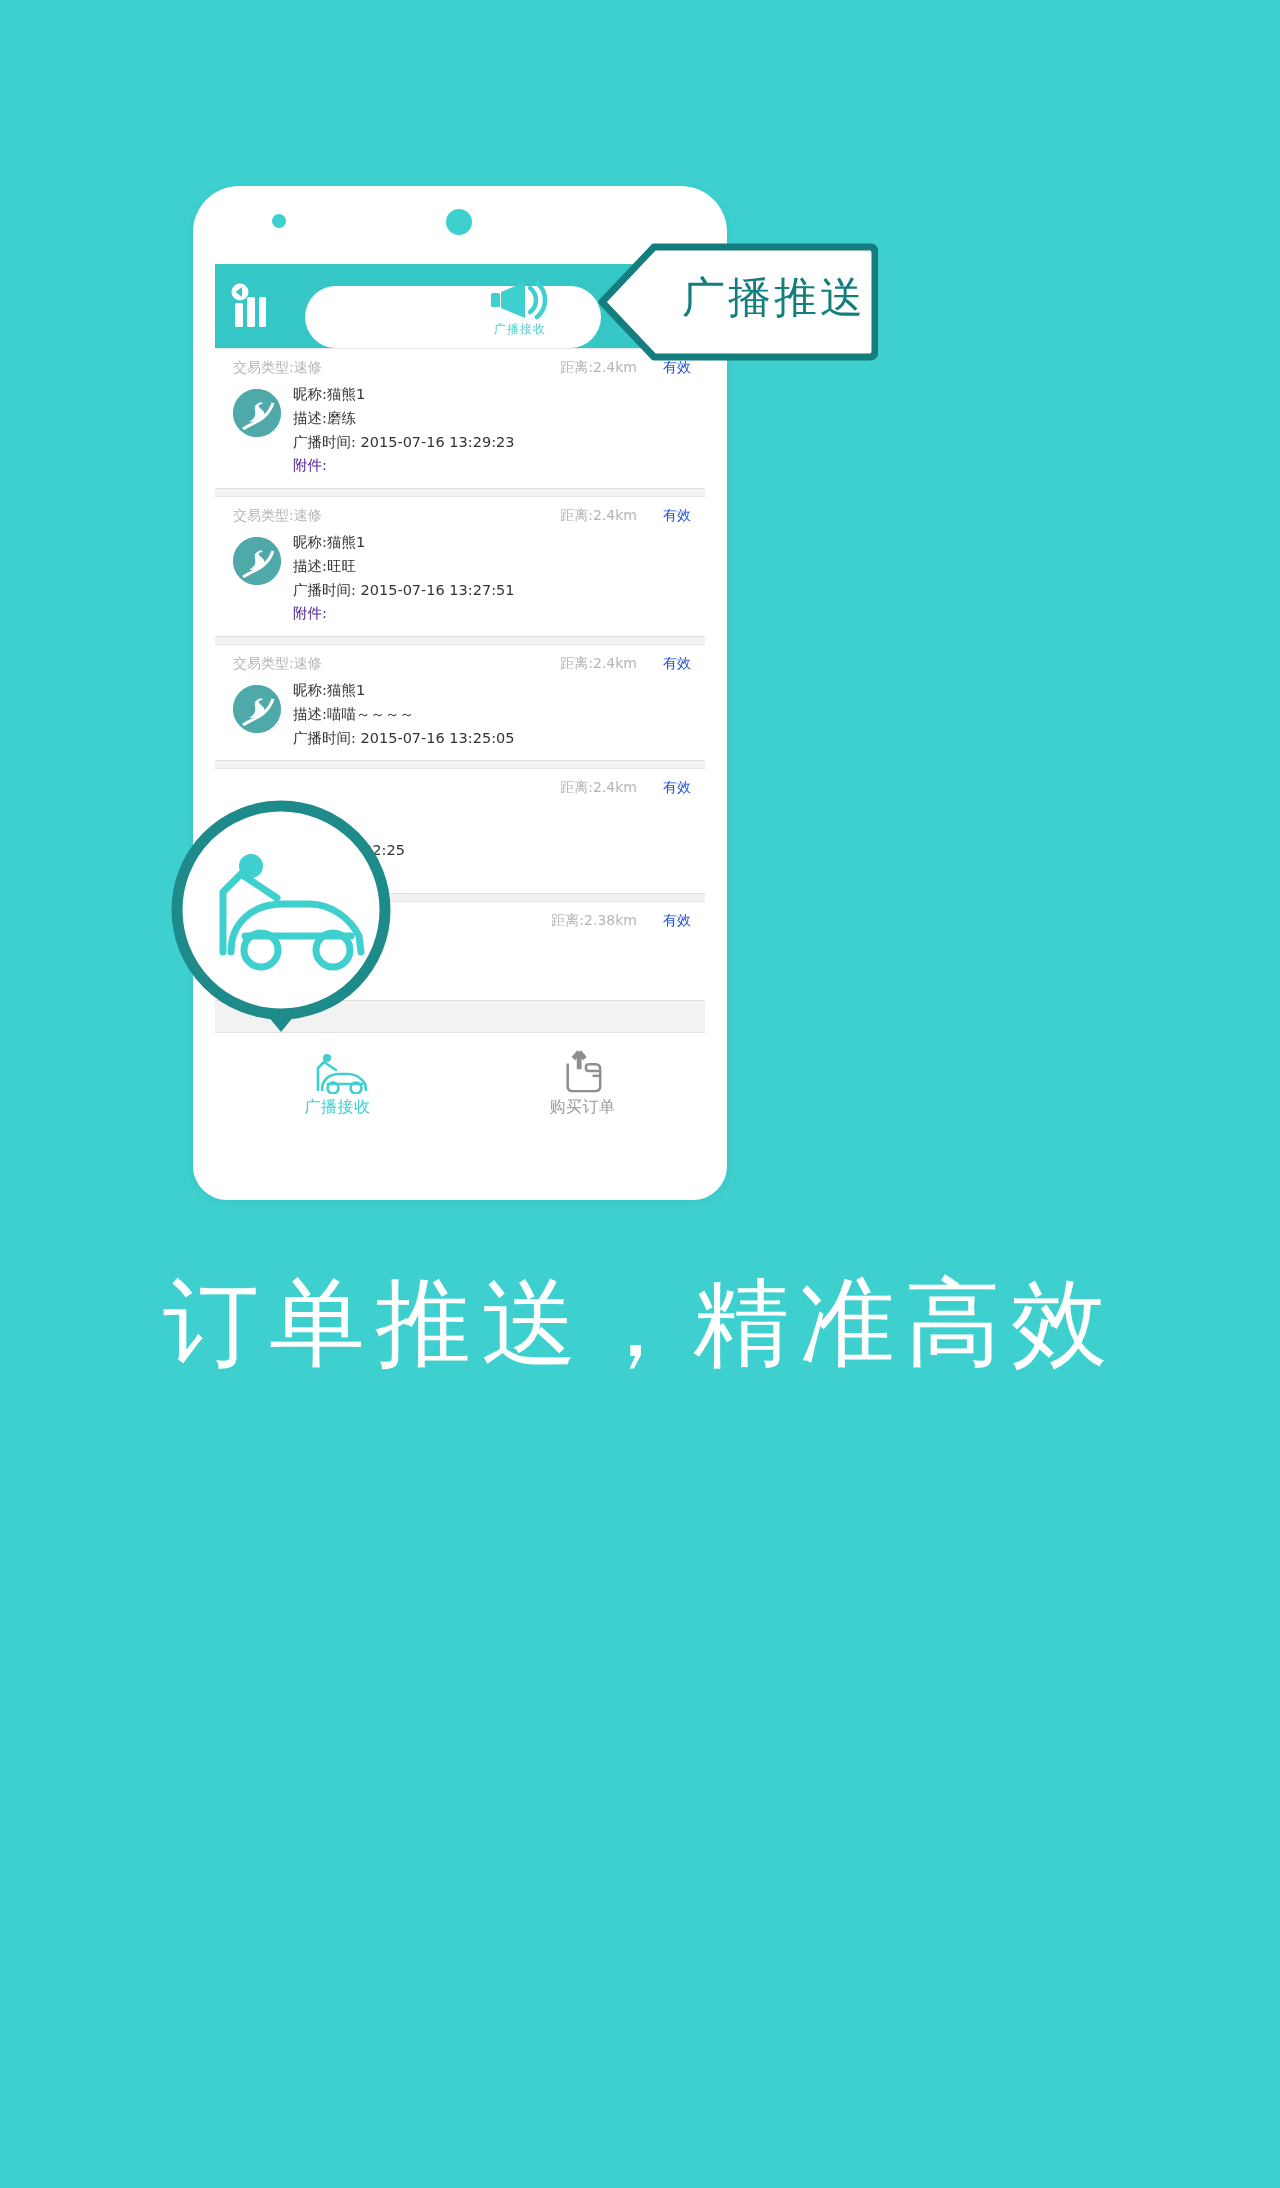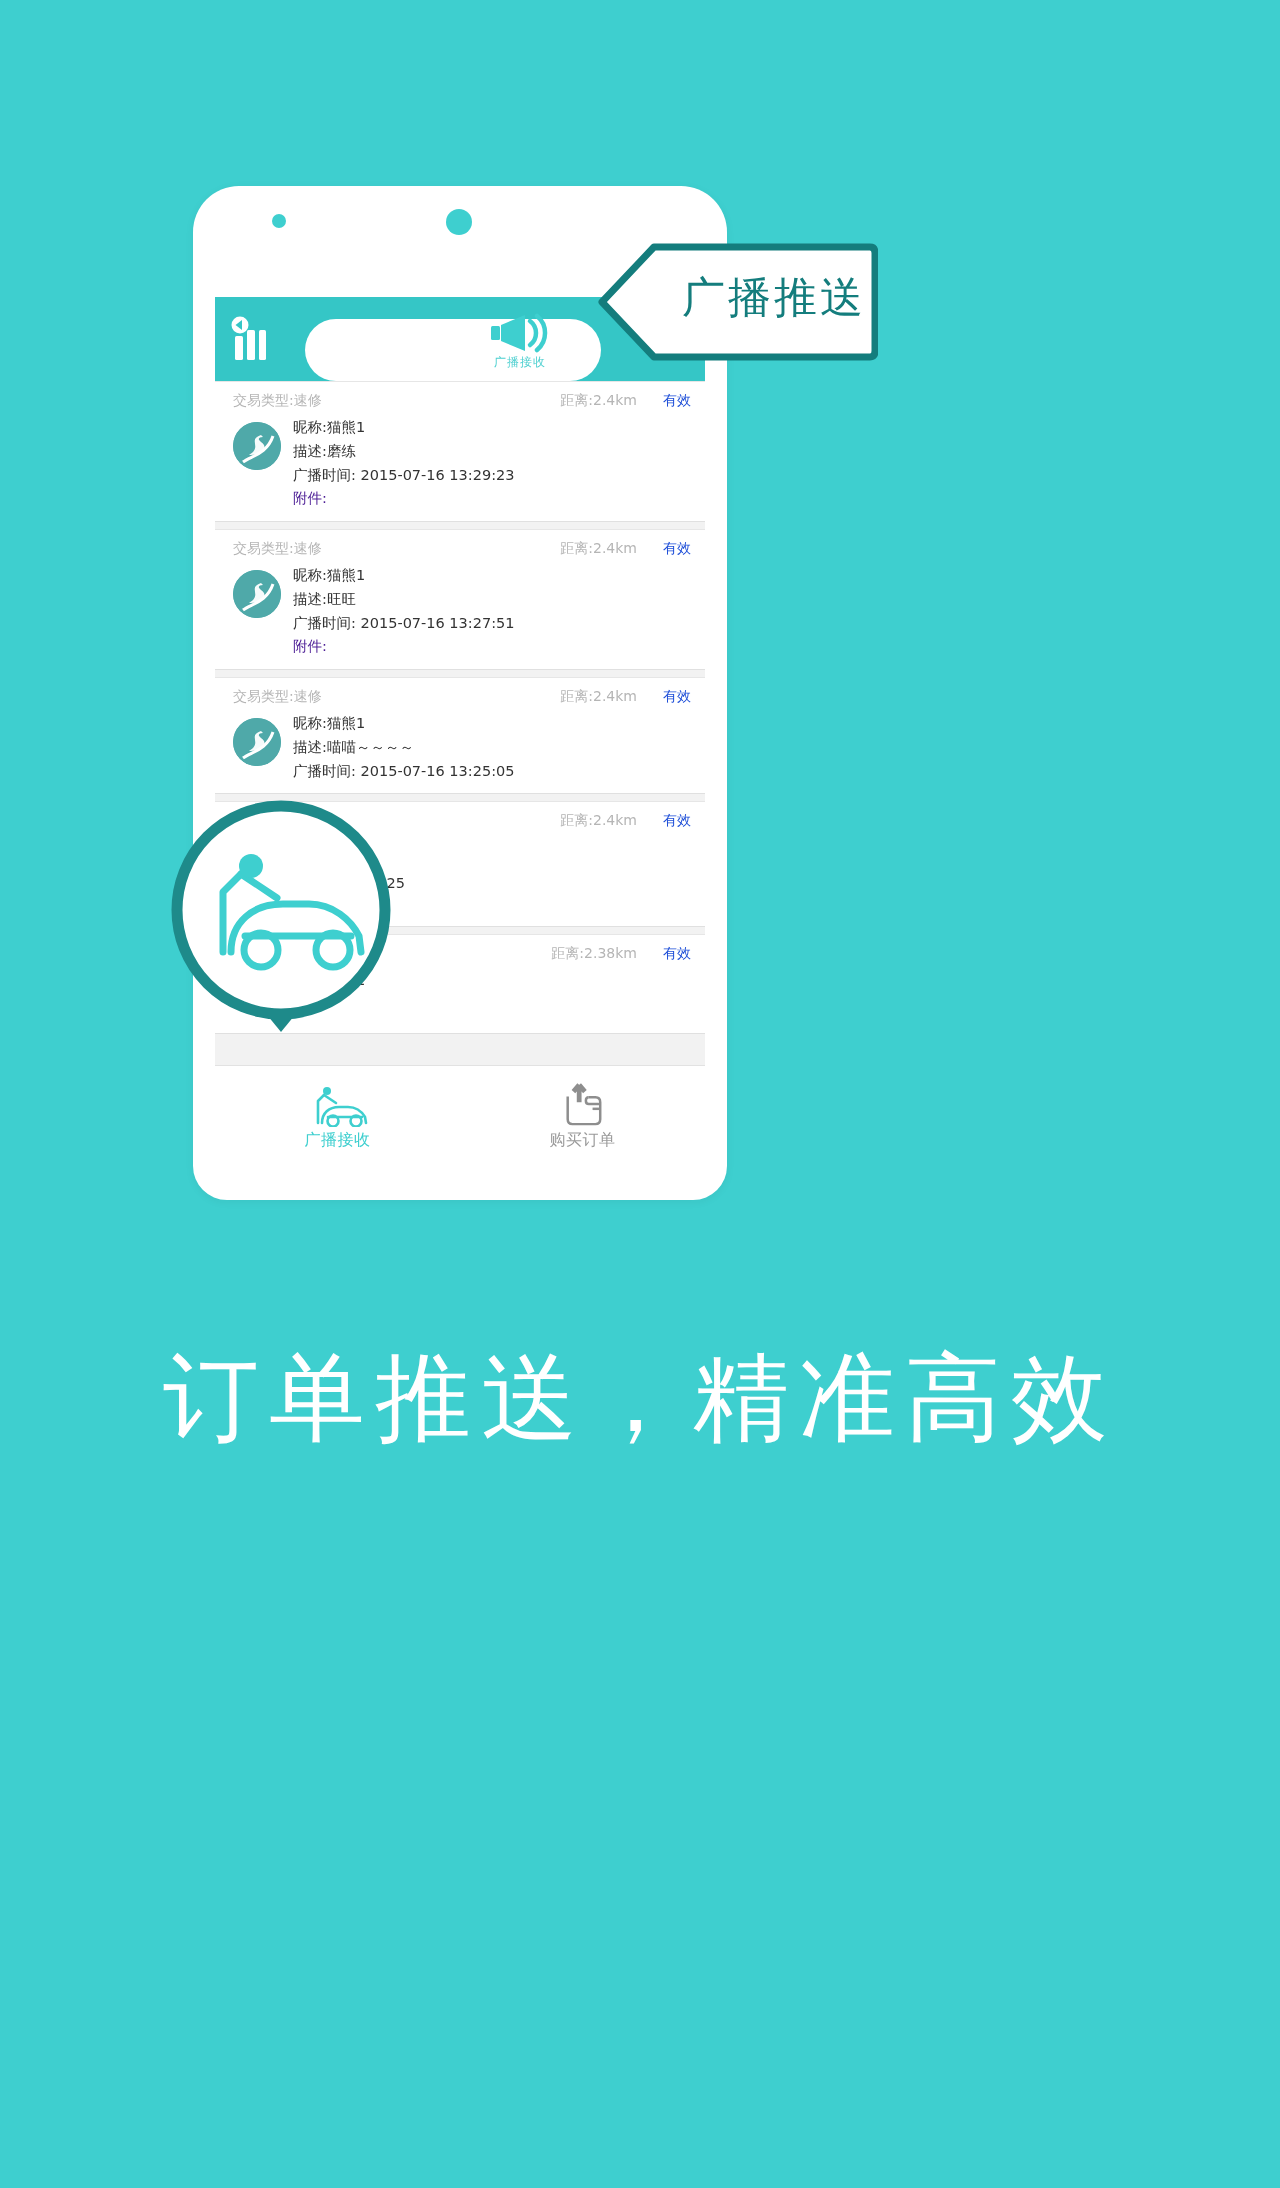--- a/index.html
+++ b/index.html
@@ -18,21 +18,21 @@
     position:absolute; left:272px; top:214px; width:14px; height:14px;
     border-radius:50%; background:#3ECFCF;
   }
   #phone-camera-dot{
     position:absolute; left:446px; top:209px; width:26px; height:26px;
     border-radius:50%; background:#3ECFCF;
   }
   
   #phone-screen{
     position:absolute; left:215px; top:264px; width:490px; height:868px;
-    background:#f2f2f2; overflow:hidden;margin-top:33px;
+    background:#f2f2f2; overflow:hidden;
   }
   
   #app-toolbar{
     position:relative; height:84px; background:#35C6C6;
     display:flex; align-items:center; padding:0 0 0 14px;
   }
   #signal-icon{ width:40px; height:46px; flex:0 0 auto; }
   #broadcast-pill{
     position:absolute; left:90px; top:22px; width:296px; height:62px;
     background:#ffffff; border-radius:31px;
@@ -85,21 +85,21 @@
     position:absolute; left:58px; top:26px; width:210px; text-align:right;
     font-size:43px; color:#147D7D; letter-spacing:3px;
     font-family:"DejaVu Serif","Liberation Serif",serif;
   }
   
   #magnifier{
     position:absolute; left:165px; top:800px; width:232px; height:232px;
   }
   
   #bottom-caption{
-    position:absolute; left:0; top:1335px; width:1280px; text-align:center;
+    position:absolute; left:0; top:1260px; width:1280px; text-align:center;
     font-size:96px; color:#ffffff; letter-spacing:10px;
     font-family:Liberation Serif, serif;
   }
 </style>
 </head>
 <body>
 
 <div id="phone-mockup"></div>
 <div id="phone-speaker-dot"></div>
 <div id="phone-camera-dot"></div>

